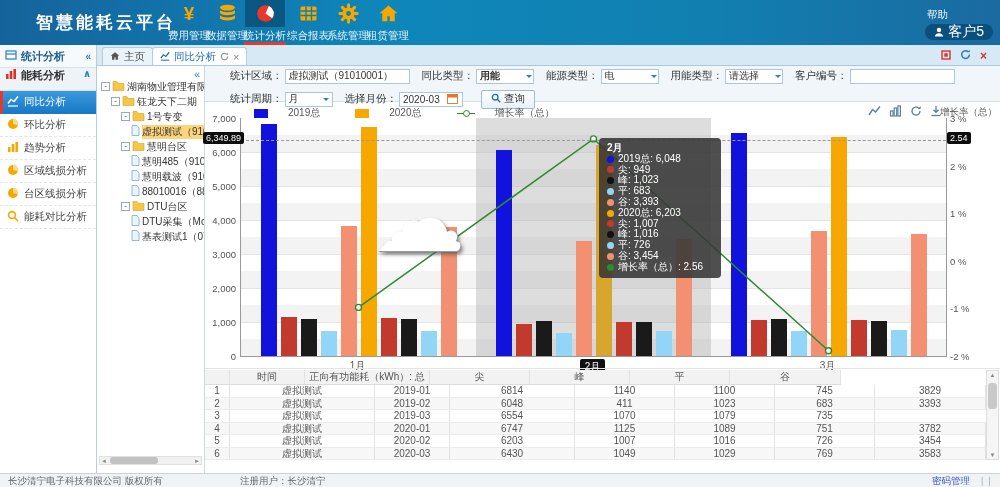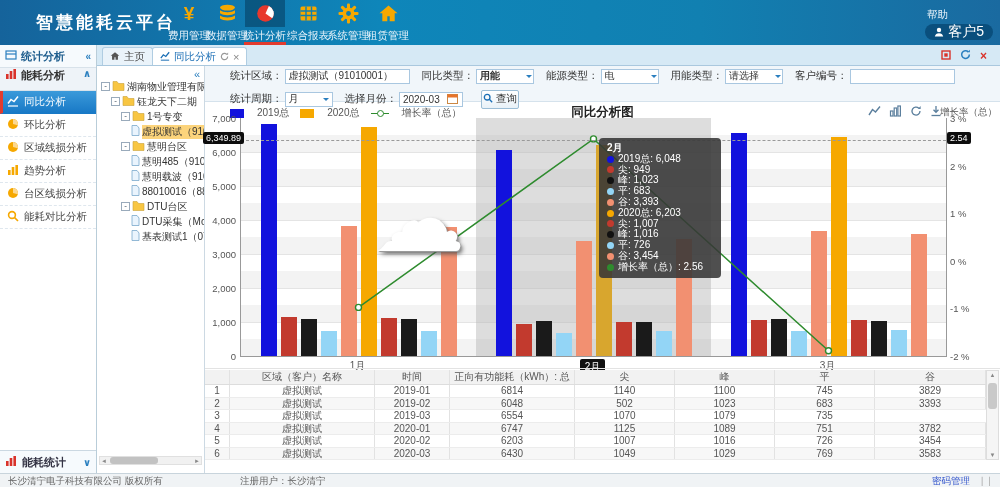--- a/index.html
+++ b/index.html
@@ -47,25 +47,25 @@
   .harrow{position:absolute;top:0;font-size:6px;color:#888;line-height:8px;}
   
   .main{position:absolute;left:205px;top:66px;right:0;bottom:14px;background:#fff;}
   .filters{position:absolute;left:0;top:0;right:0;height:36px;background:#f1f6fa;border-bottom:1px solid #d5e2ec;box-sizing:border-box;}
   .frow{position:absolute;left:25px;display:flex;align-items:center;height:16px;font-size:10.5px;color:#333;white-space:nowrap;}
   .flabel{margin-right:2px;}
   .fld{display:flex;align-items:center;border:1px solid #a9c7e0;background:#fff;height:15px;padding:0 3px;margin-right:12px;box-sizing:border-box;}
   .fld input{border:none;outline:none;font-size:10px;padding:0;height:12px;font-family:inherit;color:#333;background:transparent;}
   .arr{width:0;height:0;border:3.5px solid transparent;border-top-color:#2a7fbf;margin:4px 0 0 4px;}
   .qbtn{display:flex;align-items:center;gap:3px;border:1px solid #9bbdd6;background:linear-gradient(#fff,#e8f1f8);
-        height:17px;padding:0 1px;border-radius:2px;color:#333;cursor:pointer;}
+        height:17px;padding:0 9px;border-radius:2px;color:#333;cursor:pointer;}
   
   .chart-title{position:absolute;top:38px;left:0;right:0;text-align:center;font-size:12.5px;font-weight:bold;color:#222;}
   .legend{position:absolute;left:25px;top:40px;display:flex;gap:11px;align-items:center;font-size:10px;color:#555;}
-  .lgitem{display:flex;align-items:center;gap:13px;cursor:pointer;}
+  .lgitem{display:flex;align-items:center;gap:20px;cursor:pointer;margin-left:24px;}
   .lgsw{width:14px;height:9px;}
   .lgline{width:18px;height:9px;position:relative;}
   .lgline b{position:absolute;left:0;right:0;top:4px;height:1.5px;}
   .lgline i{position:absolute;left:6px;top:1px;width:5px;height:5px;border-radius:50%;background:#fff;border:1.5px solid;}
   .chart-tools{position:absolute;right:58px;top:39px;display:flex;gap:8px;align-items:center;}
   .chart-tools span{cursor:pointer;}
   .raxis-title{position:absolute;right:3px;top:40px;font-size:9.5px;color:#555;}
   .plot{position:absolute;left:35px;top:52px;width:705px;height:238px;box-sizing:content-box;
         border-left:1px solid #999;border-right:1px solid #999;border-bottom:1px solid #999;
         background:repeating-linear-gradient(to bottom,#ffffff 0 17px,#f3f3f3 17px 34px);}
@@ -225,61 +225,50 @@
       </div>
       <div class="side-item">
         <span><svg width="12" height="12" viewBox="0 0 12 12">
             <circle cx="6" cy="6" r="5" fill="#f6a800"></circle>
             <path d="M6 6V1a5 5 0 0 1 4.8 6.2z" fill="#fcd88f"></path>
           </svg></span>
         <span>环比分析</span>
       </div>
       <div class="side-item">
         <span><svg width="12" height="12" viewBox="0 0 12 12">
-            <circle cx="6" cy="6" r="5" fill="#f6a800"></circle>
-            <path d="M6 6V1a5 5 0 0 1 4.8 6.2z" fill="#fcd88f"></path>
-          </svg></span>
-        <span>区域线损分析</span>
-      </div>
-      <div class="side-item">
-        <span><svg width="12" height="12" viewBox="0 0 12 12">
             <g fill="#f6a800">
               <rect x="1" y="6" width="2.6" height="5"></rect>
               <rect x="4.7" y="3" width="2.6" height="8"></rect>
               <rect x="8.4" y="1" width="2.6" height="10"></rect>
             </g>
           </svg></span>
         <span>趋势分析</span>
       </div>
       <div class="side-item">
         <span><svg width="12" height="12" viewBox="0 0 12 12">
             <circle cx="6" cy="6" r="5" fill="#f6a800"></circle>
             <path d="M6 6V1a5 5 0 0 1 4.8 6.2z" fill="#fcd88f"></path>
           </svg></span>
+        <span>区域线损分析</span>
+      </div>
+      <div class="side-item">
+        <span><svg width="12" height="12" viewBox="0 0 12 12">
+            <circle cx="6" cy="6" r="5" fill="#f6a800"></circle>
+            <path d="M6 6V1a5 5 0 0 1 4.8 6.2z" fill="#fcd88f"></path>
+          </svg></span>
         <span>台区线损分析</span>
       </div>
       <div class="side-item">
         <span><svg width="12" height="12" viewBox="0 0 12 12">
             <circle cx="5" cy="5" r="3.4" fill="none" stroke="#f6a800" stroke-width="1.6"></circle>
             <path d="M7.6 7.6 11 11" stroke="#f6a800" stroke-width="1.6"></path>
           </svg></span>
         <span>能耗对比分析</span>
       </div>
     </div>
-  <div class="side-bottom">
-    <span id="stat-ic"><svg width="12" height="12" viewBox="0 0 12 12">
-          <g fill="#d9332b">
-            <rect x="1" y="6" width="2.6" height="5"></rect>
-            <rect x="4.7" y="3" width="2.6" height="8"></rect>
-            <rect x="8.4" y="1" width="2.6" height="10"></rect>
-          </g>
-        </svg></span>
-    <span>能耗统计</span>
-    <span class="chev">∨</span>
-  </div>
 </div>
 
 <div class="treepanel">
   <span class="tree-collapse">«</span>
   <div class="tree" id="tree">
       <div class="tnode" style="padding-left: 2px;">
         <span class="tgl">-</span>
         <span><svg width="13" height="11" viewBox="0 0 13 11">
             <path d="M1 1.5h4l1.5 2H12v7H1z" fill="#f8c642" stroke="#caa23a" stroke-width="0.6"></path>
           </svg></span>
@@ -401,21 +390,20 @@
       <span class="qbtn" style="margin-left:6px;">
         <span id="q-ic"><svg width="10" height="10" viewBox="0 0 12 12">
               <circle cx="5" cy="5" r="3.4" fill="none" stroke="#1a6eb5" stroke-width="1.6"></circle>
               <path d="M7.6 7.6 11 11" stroke="#1a6eb5" stroke-width="1.6"></path>
             </svg></span>
         <span>查询</span>
       </span>
     </div>
   </div>
 
-  <div class="chart-title">同比分析图</div>
   <div class="legend" id="legend">
       <div class="lgitem">
         <span class="lgsw" style="background:#1212dd"></span>
         <span>2019总</span>
       </div>
       <div class="lgitem">
         <span class="lgsw" style="background:#f6a800"></span>
         <span>2020总</span>
       </div>
       <div class="lgitem">
@@ -565,21 +553,20 @@
       <div class="xtick" style="left: 357.5px;"><span class="xblack">2月</span></div>
       <div class="xtick" style="left: 592.5px; text-align: center;">3月</div>
     </div>
   <div class="crossbox" style="left:-2px;top:66px;">6,349.89</div>
   <div class="crossbox" style="left:742px;top:66px;">2.54</div>
 
   <div class="tbl-sep"></div>
   <div id="tablewrap">
       <div class="trow-h">
         <span class="tcell" style="width: 25px;"></span>
-        <span class="tcell" style="width: 145px;">区域（客户）名称</span>
         <span class="tcell" style="width: 75px;">时间</span>
         <span class="tcell" style="width: 125px;">正向有功能耗（kWh）: 总</span>
         <span class="tcell" style="width: 100px;">尖</span>
         <span class="tcell" style="width: 100px;">峰</span>
         <span class="tcell" style="width: 100px;">平</span>
         <span class="tcell" style="width: 111px;">谷</span>
       </div>
       <div class="trow-b" style="top: 319px; background: rgb(255, 255, 255);">
         <span class="tcell" style="width: 25px;">1</span>
         <span class="tcell" style="width: 145px;">虚拟测试</span>
@@ -588,21 +575,21 @@
         <span class="tcell" style="width: 100px;">1140</span>
         <span class="tcell" style="width: 100px;">1100</span>
         <span class="tcell" style="width: 100px;">745</span>
         <span class="tcell" style="width: 111px;">3829</span>
       </div>
       <div class="trow-b" style="top: 331.5px; background: rgb(247, 247, 247);">
         <span class="tcell" style="width: 25px;">2</span>
         <span class="tcell" style="width: 145px;">虚拟测试</span>
         <span class="tcell" style="width: 75px;">2019-02</span>
         <span class="tcell" style="width: 125px;">6048</span>
-        <span class="tcell" style="width: 100px;">502</span>
+        <span class="tcell" style="width: 100px;">411</span>
         <span class="tcell" style="width: 100px;">1023</span>
         <span class="tcell" style="width: 100px;">683</span>
         <span class="tcell" style="width: 111px;">3393</span>
       </div>
       <div class="trow-b" style="top: 344px; background: rgb(255, 255, 255);">
         <span class="tcell" style="width: 25px;">3</span>
         <span class="tcell" style="width: 145px;">虚拟测试</span>
         <span class="tcell" style="width: 75px;">2019-03</span>
         <span class="tcell" style="width: 125px;">6554</span>
         <span class="tcell" style="width: 100px;">1070</span>

